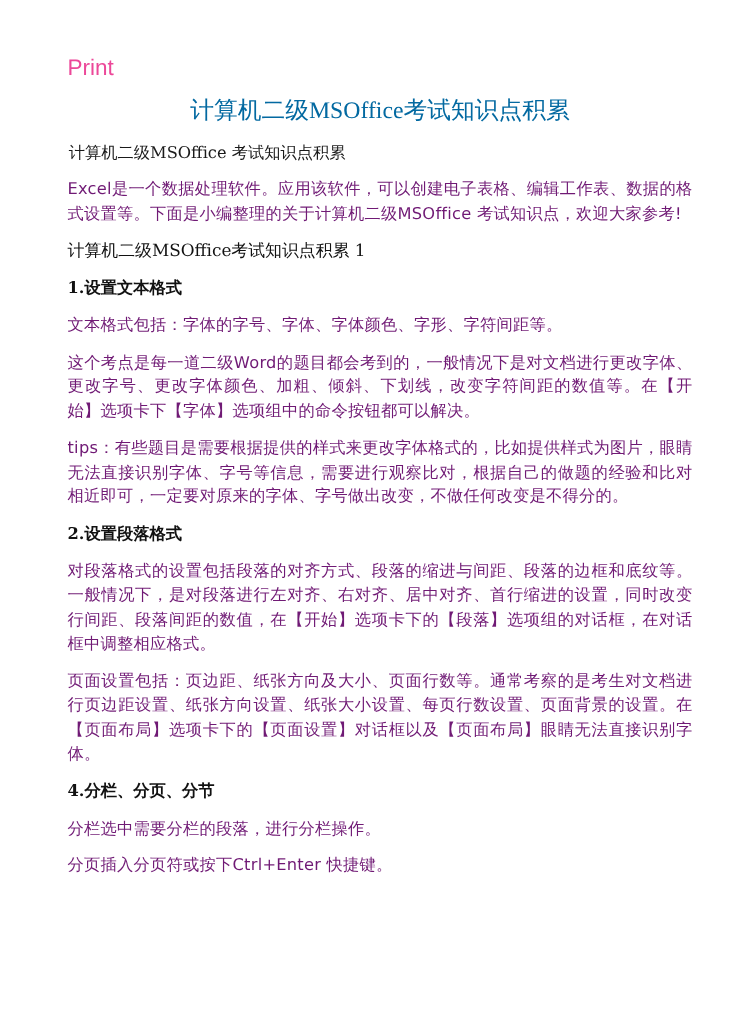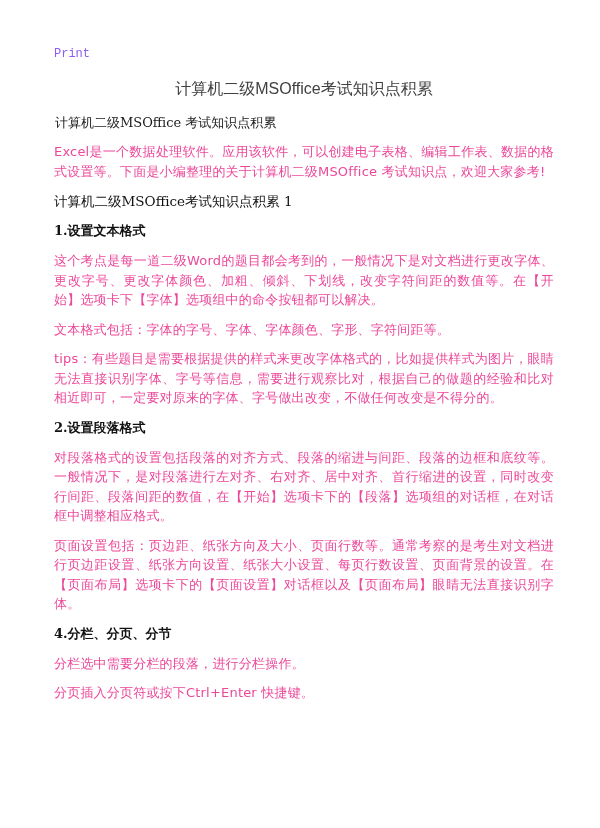--- a/index.html
+++ b/index.html
@@ -15,47 +15,47 @@
     font-family: "DejaVu Serif", "Liberation Serif", serif;
     color: #1a1a1a;
   }
   .page {
     position: absolute;
     left: 54px;
     top: 46px;
     width: 500px;
   }
   .print-link {
-    font-family: Liberation Mono, monospace;
-    font-size: 12px;
-    color: #8b5cf6;
+    font-family: Liberation Sans, sans-serif;
+    font-size: 18px;
+    color: #ec4899;
     line-height: 16px;
     margin: 0 0 14px 0;
   }
   .doc-title {
-    font-family: Liberation Sans, sans-serif;
-    font-size: 16px;
+    font-family: Liberation Serif, serif;
+    font-size: 19px;
     font-weight: normal;
     text-align: center;
     line-height: 26px;
     margin: 0 0 12px 0;
-    color: #404040;
+    color: #0369a1;
   }
   .subtitle {
     font-size: 13px;
     line-height: 18px;
     margin: 0 0 10px 1px;
   }
   p.body {
     font-family: "DejaVu Sans", "Liberation Sans", sans-serif;
     font-size: 13px;
     line-height: 19.5px;
     margin: 0 0 10px 0;
     letter-spacing: 0.2px;
-    color: #ec4899;
+    color: #701a75;
     text-align: justify;
   }
   h2.section {
     font-size: 13.5px;
     font-weight: normal;
     line-height: 20px;
     margin: 0 0 10px 0;
     color: #111;
   }
   h3.sub {
@@ -74,22 +74,22 @@
 
   <h1 class="doc-title">计算机二级MSOffice考试知识点积累</h1>
 
   <div class="subtitle">计算机二级MSOffice 考试知识点积累</div>
 
   <p class="body">Excel是一个数据处理软件。应用该软件，可以创建电子表格、编辑工作表、数据的格式设置等。下面是小编整理的关于计算机二级MSOffice 考试知识点，欢迎大家参考!</p>
 
   <h2 class="section">计算机二级MSOffice考试知识点积累 1</h2>
 
   <h3 class="sub">1.设置文本格式</h3>
+  <p class="body">文本格式包括：字体的字号、字体、字体颜色、字形、字符间距等。</p>
   <p class="body">这个考点是每一道二级Word的题目都会考到的，一般情况下是对文档进行更改字体、更改字号、更改字体颜色、加粗、倾斜、下划线，改变字符间距的数值等。在【开始】选项卡下【字体】选项组中的命令按钮都可以解决。</p>
-  <p class="body">文本格式包括：字体的字号、字体、字体颜色、字形、字符间距等。</p>
   <p class="body">tips：有些题目是需要根据提供的样式来更改字体格式的，比如提供样式为图片，眼睛无法直接识别字体、字号等信息，需要进行观察比对，根据自己的做题的经验和比对相近即可，一定要对原来的字体、字号做出改变，不做任何改变是不得分的。</p>
 
   <h3 class="sub">2.设置段落格式</h3>
   <p class="body">对段落格式的设置包括段落的对齐方式、段落的缩进与间距、段落的边框和底纹等。一般情况下，是对段落进行左对齐、右对齐、居中对齐、首行缩进的设置，同时改变行间距、段落间距的数值，在【开始】选项卡下的【段落】选项组的对话框，在对话框中调整相应格式。</p>
 
   <p class="body">页面设置包括：页边距、纸张方向及大小、页面行数等。通常考察的是考生对文档进行页边距设置、纸张方向设置、纸张大小设置、每页行数设置、页面背景的设置。在【页面布局】选项卡下的【页面设置】对话框以及【页面布局】眼睛无法直接识别字体。</p>
 
   <h3 class="sub">4.分栏、分页、分节</h3>
   <p class="body">分栏选中需要分栏的段落，进行分栏操作。</p>
   <p class="body">分页插入分页符或按下Ctrl+Enter 快捷键。</p>

